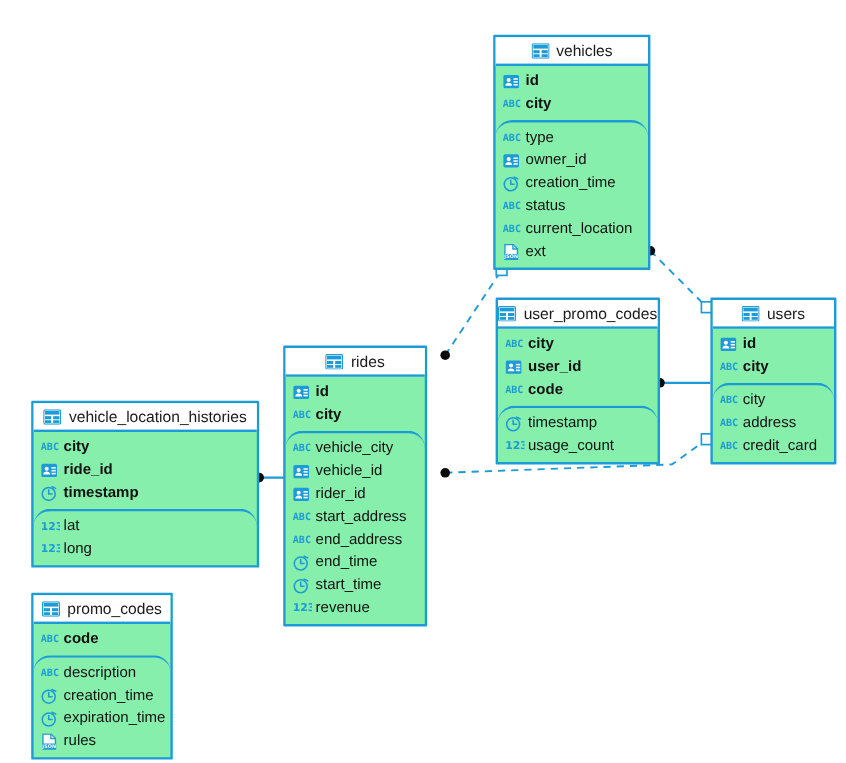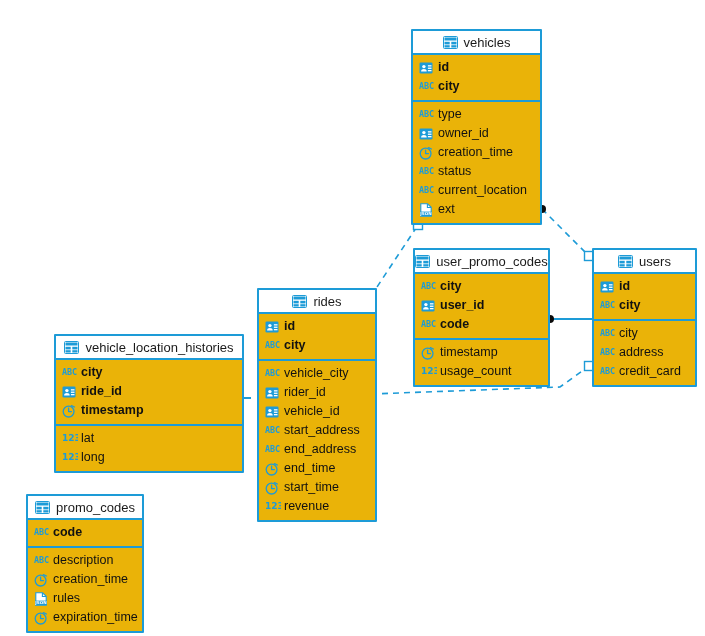--- a/index.html
+++ b/index.html
@@ -20,21 +20,21 @@
     left: 0;
     top: 0;
     width: 705px;
     height: 636px;
     pointer-events: none;
   }
   .entity {
     position: absolute;
     box-sizing: border-box;
     border: 2px solid #1d9bd7;
-    background: #eab308;
+    background: #86efac;
     border-radius: 1px;
   }
   .entity-header {
     box-sizing: border-box;
     height: 24px;
     border-bottom: 2px solid #1d9bd7;
     display: flex;
     align-items: center;
     justify-content: center;
     gap: 6px;
@@ -42,20 +42,21 @@
     padding: 0 6px;
   }
   .entity-title {
     font-size: 13px;
     color: #1a1a1a;
     white-space: nowrap;
     line-height: 1;
   }
   .field-group {
     padding: 3px 0 4px 0;
+    border-radius: 14px;
   }
   .field-group + .field-group {
     border-top: 2px solid #1d9bd7;
   }
   .field {
     display: flex;
     align-items: center;
     gap: 5px;
     height: 19px;
     padding: 0 6px;
@@ -331,21 +332,21 @@
           <div class="field">
             <span class="ic">
               <svg width="16" height="12" viewBox="0 0 16 12">
                 <text x="0" y="9.2" font-family="DejaVu Sans Mono, monospace" font-size="8.4" font-weight="bold" fill="#1d9bd7">ABC</text>
               </svg>
             </span>
             <span class="field-name">credit_card</span>
           </div>
         </div>
       </div>
-      <div class="entity" style="left: 257px; top: 288px; width: 120px;">
+      <div class="entity" style="left: 236px; top: 288px; width: 120px;">
         <div class="entity-header">
           <span class="ic ic-table">
             <svg width="15" height="13" viewBox="0 0 15 13">
               <rect x="0.5" y="0.5" width="14" height="12" rx="1" fill="none" stroke="#1d9bd7"></rect>
               <rect x="1.5" y="1.5" width="12" height="3" fill="#1d9bd7"></rect>
               <rect x="1.5" y="5.8" width="5.2" height="2.6" fill="#1d9bd7"></rect>
               <rect x="8.3" y="5.8" width="5.2" height="2.6" fill="#1d9bd7"></rect>
               <rect x="1.5" y="9.2" width="5.2" height="2.3" fill="#1d9bd7"></rect>
               <rect x="8.3" y="9.2" width="5.2" height="2.3" fill="#1d9bd7"></rect>
             </svg>
@@ -388,37 +389,37 @@
             <span class="ic">
               <svg width="14" height="14" viewBox="0 0 14 14">
                 <rect x="0.5" y="1.5" width="13" height="11" rx="1.3" fill="#1d9bd7"></rect>
                 <circle cx="4.9" cy="5.6" r="1.7" fill="#ffffff"></circle>
                 <path d="M2.1 10.4c0-1.6 1.3-2.4 2.8-2.4s2.8.8 2.8 2.4z" fill="#ffffff"></path>
                 <rect x="8.9" y="4.2" width="3.6" height="1.3" fill="#ffffff"></rect>
                 <rect x="8.9" y="6.6" width="3.6" height="1.3" fill="#ffffff"></rect>
                 <rect x="8.9" y="9.0" width="3.6" height="1.3" fill="#ffffff"></rect>
               </svg>
             </span>
+            <span class="field-name">vehicle_id</span>
+          </div>
+          <div class="field">
+            <span class="ic">
+              <svg width="14" height="14" viewBox="0 0 14 14">
+                <rect x="0.5" y="1.5" width="13" height="11" rx="1.3" fill="#1d9bd7"></rect>
+                <circle cx="4.9" cy="5.6" r="1.7" fill="#ffffff"></circle>
+                <path d="M2.1 10.4c0-1.6 1.3-2.4 2.8-2.4s2.8.8 2.8 2.4z" fill="#ffffff"></path>
+                <rect x="8.9" y="4.2" width="3.6" height="1.3" fill="#ffffff"></rect>
+                <rect x="8.9" y="6.6" width="3.6" height="1.3" fill="#ffffff"></rect>
+                <rect x="8.9" y="9.0" width="3.6" height="1.3" fill="#ffffff"></rect>
+              </svg>
+            </span>
             <span class="field-name">rider_id</span>
           </div>
           <div class="field">
             <span class="ic">
-              <svg width="14" height="14" viewBox="0 0 14 14">
-                <rect x="0.5" y="1.5" width="13" height="11" rx="1.3" fill="#1d9bd7"></rect>
-                <circle cx="4.9" cy="5.6" r="1.7" fill="#ffffff"></circle>
-                <path d="M2.1 10.4c0-1.6 1.3-2.4 2.8-2.4s2.8.8 2.8 2.4z" fill="#ffffff"></path>
-                <rect x="8.9" y="4.2" width="3.6" height="1.3" fill="#ffffff"></rect>
-                <rect x="8.9" y="6.6" width="3.6" height="1.3" fill="#ffffff"></rect>
-                <rect x="8.9" y="9.0" width="3.6" height="1.3" fill="#ffffff"></rect>
-              </svg>
-            </span>
-            <span class="field-name">vehicle_id</span>
-          </div>
-          <div class="field">
-            <span class="ic">
               <svg width="16" height="12" viewBox="0 0 16 12">
                 <text x="0" y="9.2" font-family="DejaVu Sans Mono, monospace" font-size="8.4" font-weight="bold" fill="#1d9bd7">ABC</text>
               </svg>
             </span>
             <span class="field-name">start_address</span>
           </div>
           <div class="field">
             <span class="ic">
               <svg width="16" height="12" viewBox="0 0 16 12">
                 <text x="0" y="9.2" font-family="DejaVu Sans Mono, monospace" font-size="8.4" font-weight="bold" fill="#1d9bd7">ABC</text>
@@ -449,21 +450,21 @@
           <div class="field">
             <span class="ic">
               <svg width="16" height="12" viewBox="0 0 16 12">
                 <text x="0" y="9.4" font-family="DejaVu Sans, sans-serif" font-size="9" font-weight="bold" fill="#1d9bd7">123</text>
               </svg>
             </span>
             <span class="field-name">revenue</span>
           </div>
         </div>
       </div>
-      <div class="entity" style="left: 26px; top: 334px; width: 190px; margin-left: 28px;">
+      <div class="entity" style="left: 26px; top: 334px; width: 190px;">
         <div class="entity-header">
           <span class="ic ic-table">
             <svg width="15" height="13" viewBox="0 0 15 13">
               <rect x="0.5" y="0.5" width="14" height="12" rx="1" fill="none" stroke="#1d9bd7"></rect>
               <rect x="1.5" y="1.5" width="12" height="3" fill="#1d9bd7"></rect>
               <rect x="1.5" y="5.8" width="5.2" height="2.6" fill="#1d9bd7"></rect>
               <rect x="8.3" y="5.8" width="5.2" height="2.6" fill="#1d9bd7"></rect>
               <rect x="1.5" y="9.2" width="5.2" height="2.3" fill="#1d9bd7"></rect>
               <rect x="8.3" y="9.2" width="5.2" height="2.3" fill="#1d9bd7"></rect>
             </svg>
@@ -561,34 +562,34 @@
                 <circle cx="6.6" cy="7.6" r="5.4" fill="none" stroke="#1d9bd7" stroke-width="1.3"></circle>
                 <path d="M6.6 4.2 V7.6 H9.4" fill="none" stroke="#1d9bd7" stroke-width="1.3" stroke-linecap="round" stroke-linejoin="round"></path>
                 <path d="M9.4 1.6 L12.4 3.0" fill="none" stroke="#1d9bd7" stroke-width="1.3" stroke-linecap="round"></path>
               </svg>
             </span>
             <span class="field-name">creation_time</span>
           </div>
           <div class="field">
             <span class="ic">
               <svg width="14" height="14" viewBox="0 0 14 14">
+                <circle cx="6.6" cy="7.6" r="5.4" fill="none" stroke="#1d9bd7" stroke-width="1.3"></circle>
+                <path d="M6.6 4.2 V7.6 H9.4" fill="none" stroke="#1d9bd7" stroke-width="1.3" stroke-linecap="round" stroke-linejoin="round"></path>
+                <path d="M9.4 1.6 L12.4 3.0" fill="none" stroke="#1d9bd7" stroke-width="1.3" stroke-linecap="round"></path>
+              </svg>
+            </span>
+            <span class="field-name">expiration_time</span>
+          </div>
+          <div class="field">
+            <span class="ic">
+              <svg width="14" height="14" viewBox="0 0 14 14">
                 <path d="M1.8 0.8 H8.6 L12.2 4.3 V13.2 H1.8 Z" fill="#ffffff" stroke="#1d9bd7" stroke-width="1.1"></path>
                 <path d="M8.4 1.0 V4.5 H12.0" fill="none" stroke="#1d9bd7" stroke-width="1.1"></path>
                 <rect x="1.2" y="8.6" width="11.6" height="4.6" fill="#1d9bd7"></rect>
                 <text x="7.0" y="12.4" text-anchor="middle" font-family="DejaVu Sans, sans-serif" font-size="4.1" font-weight="bold" fill="#ffffff">JSON</text>
               </svg>
             </span>
             <span class="field-name">rules</span>
-          </div>
-          <div class="field">
-            <span class="ic">
-              <svg width="14" height="14" viewBox="0 0 14 14">
-                <circle cx="6.6" cy="7.6" r="5.4" fill="none" stroke="#1d9bd7" stroke-width="1.3"></circle>
-                <path d="M6.6 4.2 V7.6 H9.4" fill="none" stroke="#1d9bd7" stroke-width="1.3" stroke-linecap="round" stroke-linejoin="round"></path>
-                <path d="M9.4 1.6 L12.4 3.0" fill="none" stroke="#1d9bd7" stroke-width="1.3" stroke-linecap="round"></path>
-              </svg>
-            </span>
-            <span class="field-name">expiration_time</span>
           </div>
         </div>
       </div>
     </div>
 </div>
 
 </body></html>

